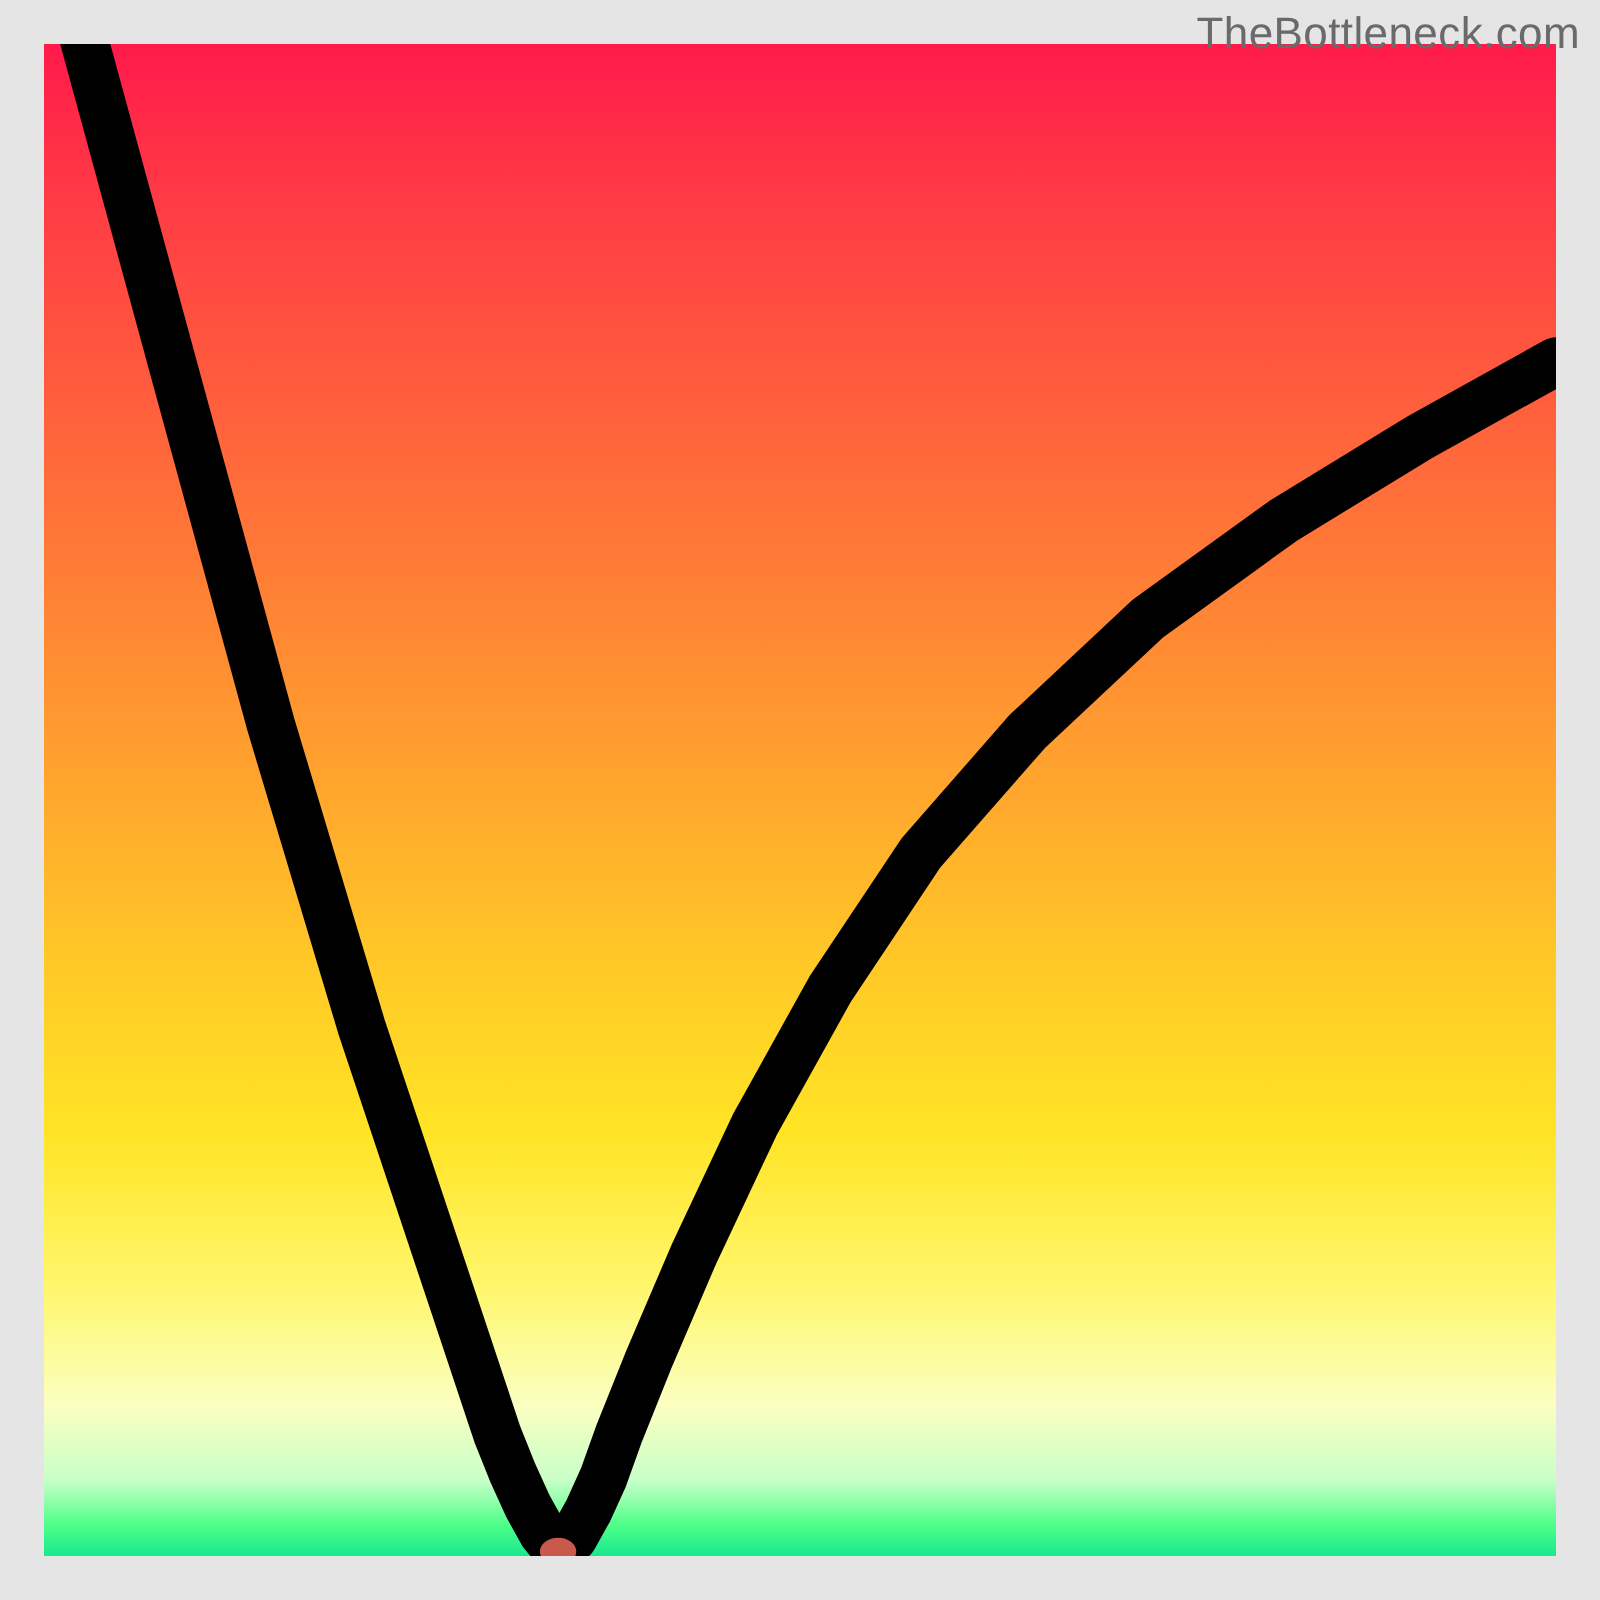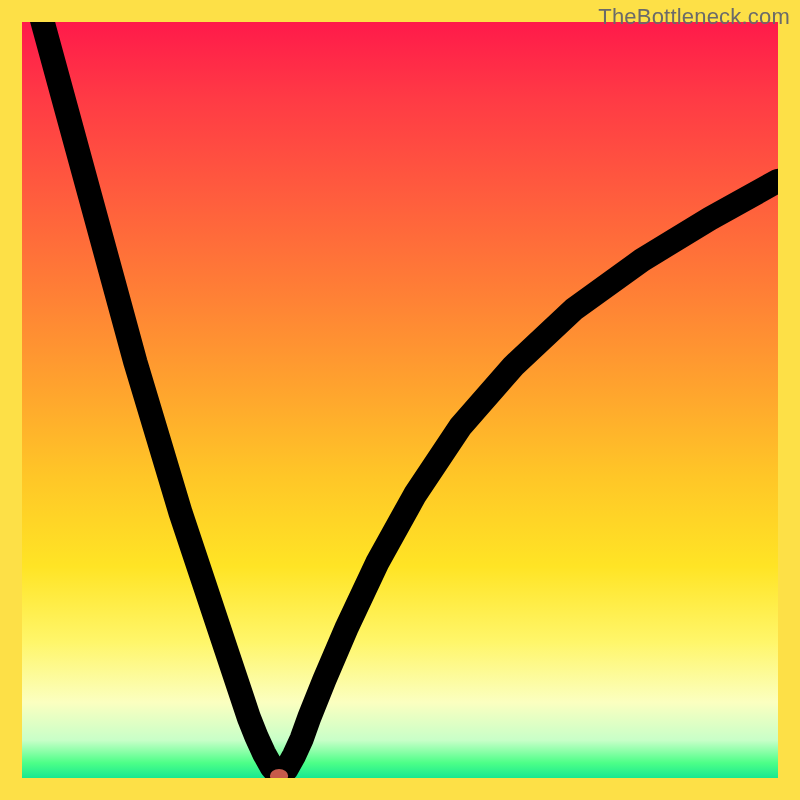--- a/index.html
+++ b/index.html
@@ -8,21 +8,21 @@
     width: 800px;
     height: 800px;
     background: #000;
     overflow: hidden;
     font-family: Arial, Helvetica, sans-serif;
   }
   .frame {
     position: relative;
     width: 800px;
     height: 800px;
-    background: #fde047;
+    background: #e5e5e5;
   }
   .watermark {
     position: absolute;
     top: 4px;
     right: 10px;
     font-size: 22px;
     color: #6a6a6a;
     font-weight: 500;
     z-index: 50;
     letter-spacing: 0.2px;

